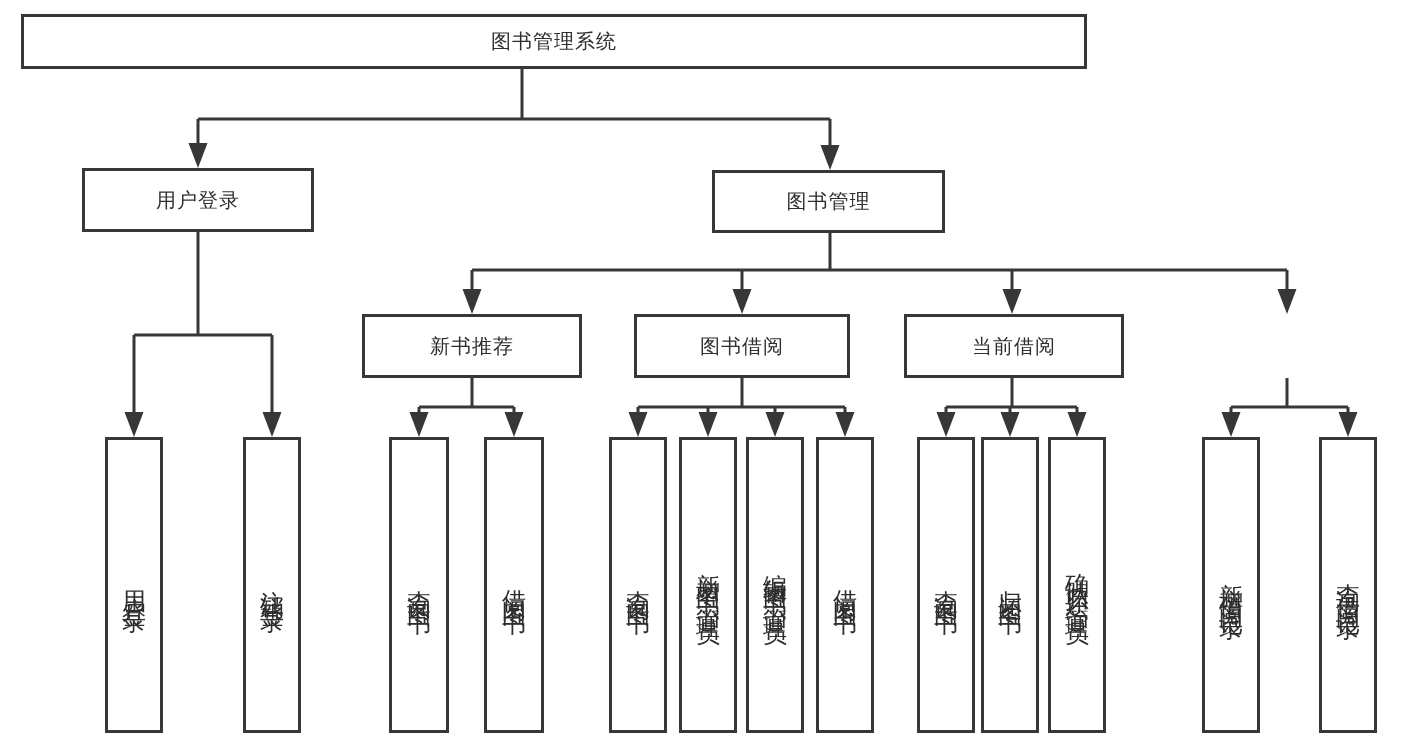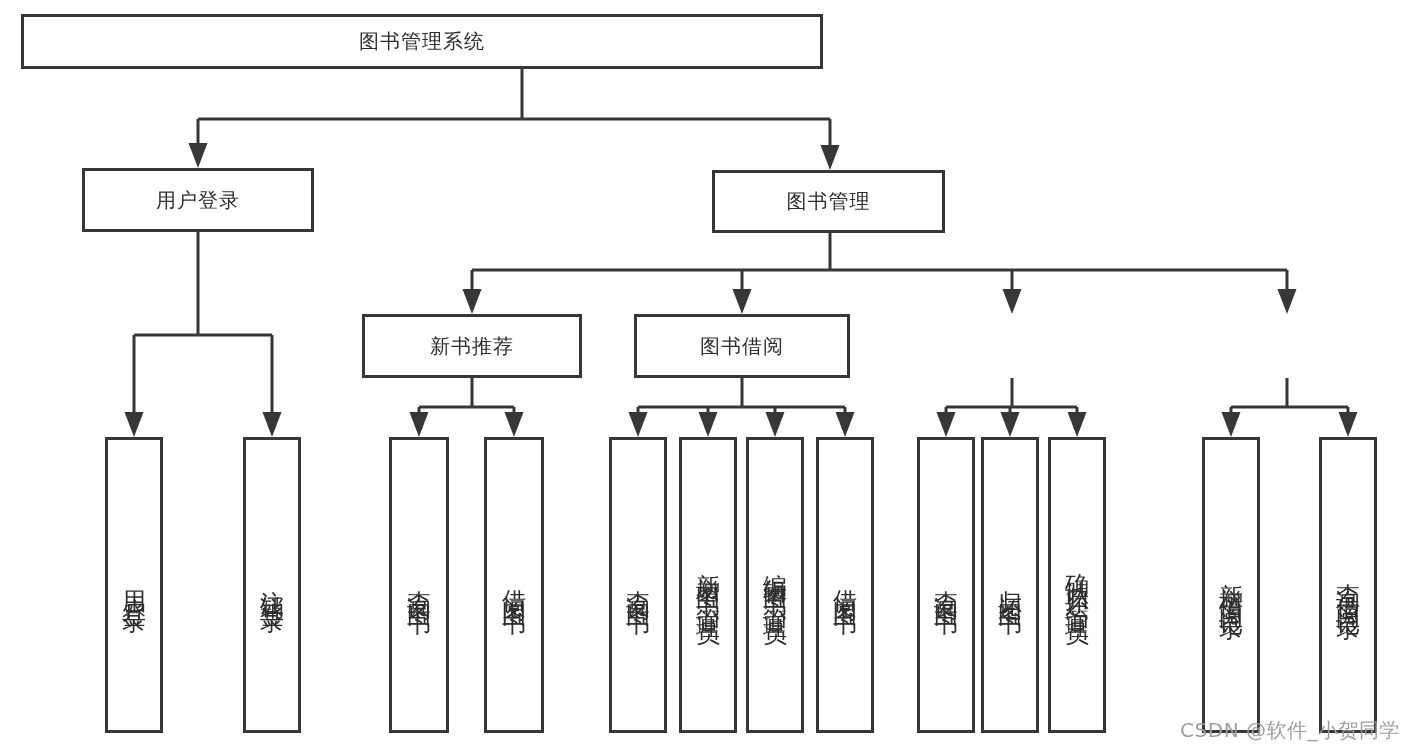--- a/index.html
+++ b/index.html
@@ -47,40 +47,40 @@
       <polygon points="698.5,412 717.5,412 708,437"></polygon>
       <polygon points="765.5,412 784.5,412 775,437"></polygon>
       <polygon points="835.5,412 854.5,412 845,437"></polygon>
       <polygon points="936.5,412 955.5,412 946,437"></polygon>
       <polygon points="1000.5,412 1019.5,412 1010,437"></polygon>
       <polygon points="1067.5,412 1086.5,412 1077,437"></polygon>
       <polygon points="1221.5,412 1240.5,412 1231,437"></polygon>
       <polygon points="1338.5,412 1357.5,412 1348,437"></polygon>
     </svg>
 
-  <div class="box h" style="left:21px;top:14px;width:802px;height:55px">图书管理系统</div>
+  <div class="box h" style="left:21px;top:14px;width:1066px;height:55px">图书管理系统</div>
 
   <div class="box h" style="left:82px;top:168px;width:232px;height:64px">用户登录</div>
   <div class="box h" style="left:712px;top:170px;width:233px;height:63px">图书管理</div>
 
   <div class="box h" style="left:634px;top:314px;width:216px;height:64px">图书借阅</div>
   <div class="box h" style="left:362px;top:314px;width:220px;height:64px">新书推荐</div>
+  <div class="box h" style="left:904px;top:314px;width:220px;height:64px">当前借阅</div>
 
   <div class="box v" style="left:105px;top:437px;width:58px;height:296px">用户登录</div>
   <div class="box v" style="left:243px;top:437px;width:58px;height:296px">注销登录</div>
 
   <div class="box v" style="left:389px;top:437px;width:60px;height:296px">查询图书</div>
   <div class="box v" style="left:484px;top:437px;width:60px;height:296px">借阅图书</div>
 
   <div class="box v" style="left:609px;top:437px;width:58px;height:296px">查询图书</div>
   <div class="box v" style="left:679px;top:437px;width:58px;height:296px">新增图书（管理员）</div>
   <div class="box v" style="left:746px;top:437px;width:58px;height:296px">编辑图书（管理员）</div>
   <div class="box v" style="left:816px;top:437px;width:58px;height:296px">借阅图书</div>
 
   <div class="box v" style="left:917px;top:437px;width:58px;height:296px">查询图书</div>
   <div class="box v" style="left:981px;top:437px;width:58px;height:296px">归还图书</div>
   <div class="box v" style="left:1048px;top:437px;width:58px;height:296px">确认归还（管理员）</div>
 
   <div class="box v" style="left:1202px;top:437px;width:58px;height:296px">新增借阅记录</div>
   <div class="box v" style="left:1319px;top:437px;width:58px;height:296px">查询借阅记录</div>
 
-  <div class="watermark">CSDN @软件_小贺同学</div>
 </div>
 
 </body></html>

